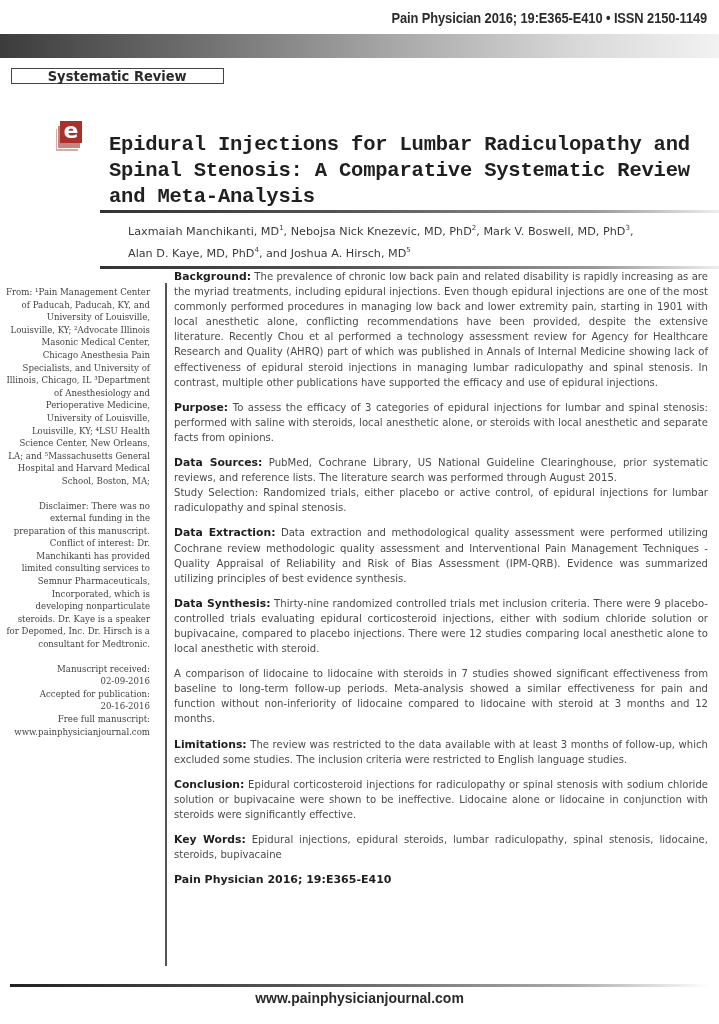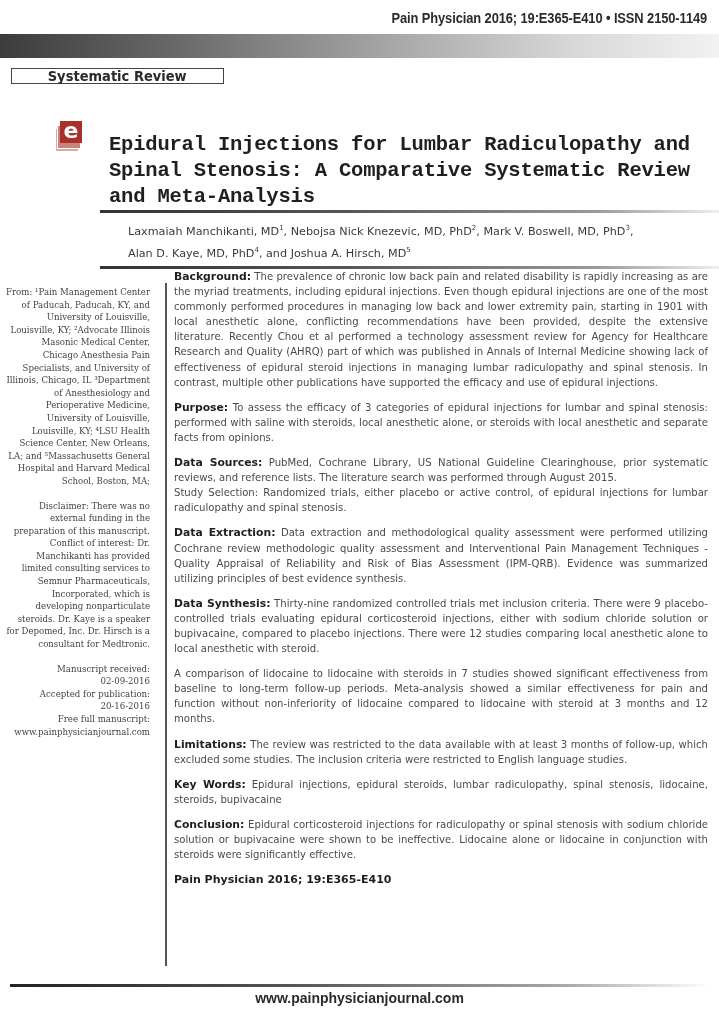--- a/index.html
+++ b/index.html
@@ -101,19 +101,19 @@
 <div class="vline"></div>
 
 <section class="abstract">
   <p><span class="lbl">Background:</span><span> The prevalence of chronic low back pain and related disability is rapidly increasing as are the myriad treatments, including epidural injections. Even though epidural injections are one of the most commonly performed procedures in managing low back and lower extremity pain, starting in 1901 with local anesthetic alone, conflicting recommendations have been provided, despite the extensive literature. Recently Chou et al performed a technology assessment review for Agency for Healthcare Research and Quality (AHRQ) part of which was published in Annals of Internal Medicine showing lack of effectiveness of epidural steroid injections in managing lumbar radiculopathy and spinal stenosis. In contrast, multiple other publications have supported the efficacy and use of epidural injections.</span></p>
   <p><span class="lbl">Purpose:</span><span> To assess the efficacy of 3 categories of epidural injections for lumbar and spinal stenosis: performed with saline with steroids, local anesthetic alone, or steroids with local anesthetic and separate facts from opinions.</span></p>
   <p><span class="lbl">Data Sources:</span><span> PubMed, Cochrane Library, US National Guideline Clearinghouse, prior systematic reviews, and reference lists. The literature search was performed through August 2015.</span><br><span>Study Selection: Randomized trials, either placebo or active control, of epidural injections for lumbar radiculopathy and spinal stenosis.</span></p>
   <p><span class="lbl">Data Extraction:</span><span> Data extraction and methodological quality assessment were performed utilizing Cochrane review methodologic quality assessment and Interventional Pain Management Techniques - Quality Appraisal of Reliability and Risk of Bias Assessment (IPM-QRB). Evidence was summarized utilizing principles of best evidence synthesis.</span></p>
   <p><span class="lbl">Data Synthesis:</span><span> Thirty-nine randomized controlled trials met inclusion criteria. There were 9 placebo-controlled trials evaluating epidural corticosteroid injections, either with sodium chloride solution or bupivacaine, compared to placebo injections. There were 12 studies comparing local anesthetic alone to local anesthetic with steroid.</span></p>
   <p>A comparison of lidocaine to lidocaine with steroids in 7 studies showed significant effectiveness from baseline to long-term follow-up periods. Meta-analysis showed a similar effectiveness for pain and function without non-inferiority of lidocaine compared to lidocaine with steroid at 3 months and 12 months.</p>
   <p><span class="lbl">Limitations:</span><span> The review was restricted to the data available with at least 3 months of follow-up, which excluded some studies. The inclusion criteria were restricted to English language studies.</span></p>
+  <p><span class="lbl">Conclusion:</span><span> Epidural corticosteroid injections for radiculopathy or spinal stenosis with sodium chloride solution or bupivacaine were shown to be ineffective. Lidocaine alone or lidocaine in conjunction with steroids were significantly effective.</span></p>
   <p><span class="lbl">Key Words:</span><span> Epidural injections, epidural steroids, lumbar radiculopathy, spinal stenosis, lidocaine, steroids, bupivacaine</span></p>
-  <p><span class="lbl">Conclusion:</span><span> Epidural corticosteroid injections for radiculopathy or spinal stenosis with sodium chloride solution or bupivacaine were shown to be ineffective. Lidocaine alone or lidocaine in conjunction with steroids were significantly effective.</span></p>
   <p class="citation">Pain Physician 2016; 19:E365-E410</p>
 </section>
 
 <div class="footer-rule"></div>
 <div class="footer-url">www.painphysicianjournal.com</div>
 
 </body></html>

